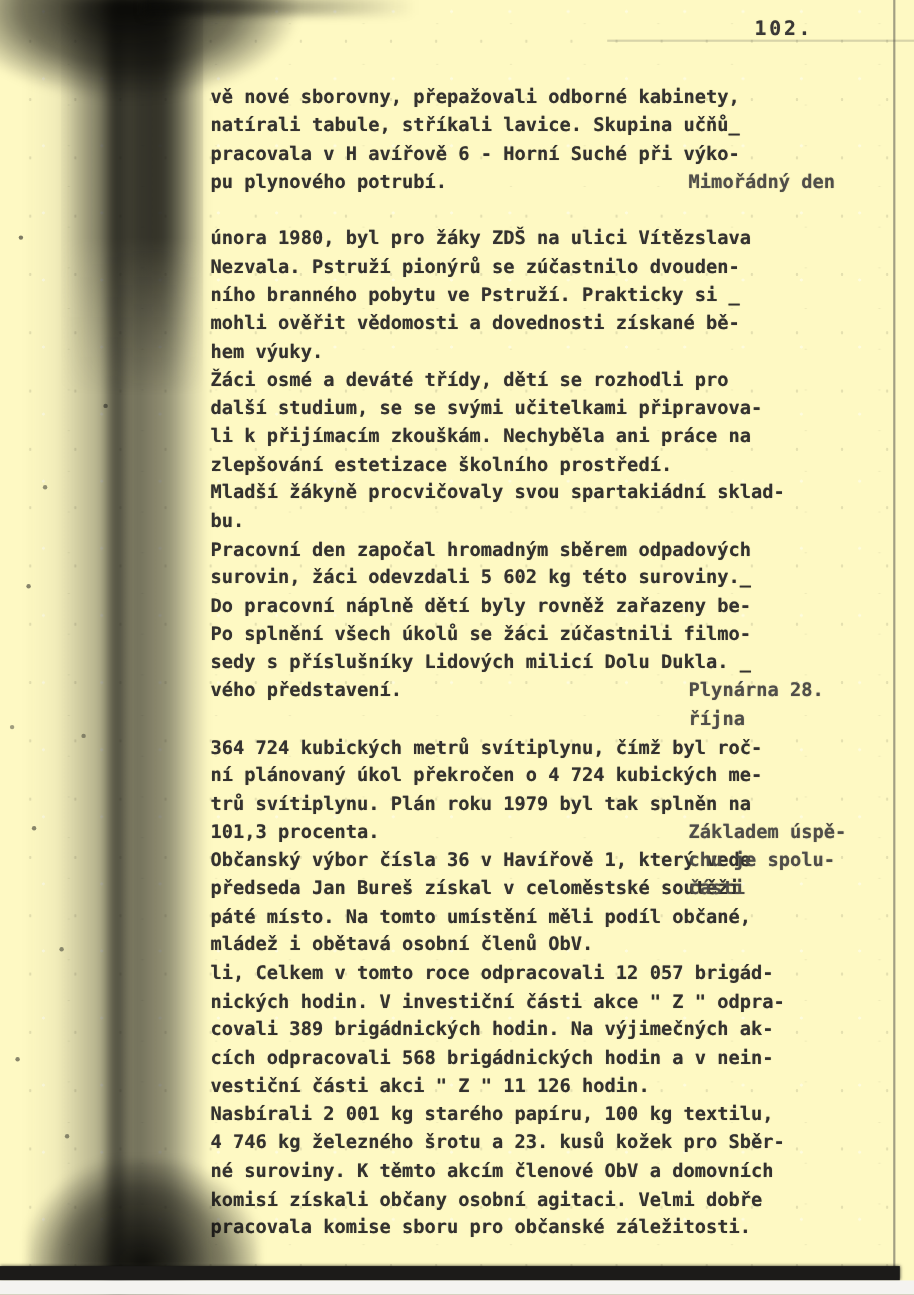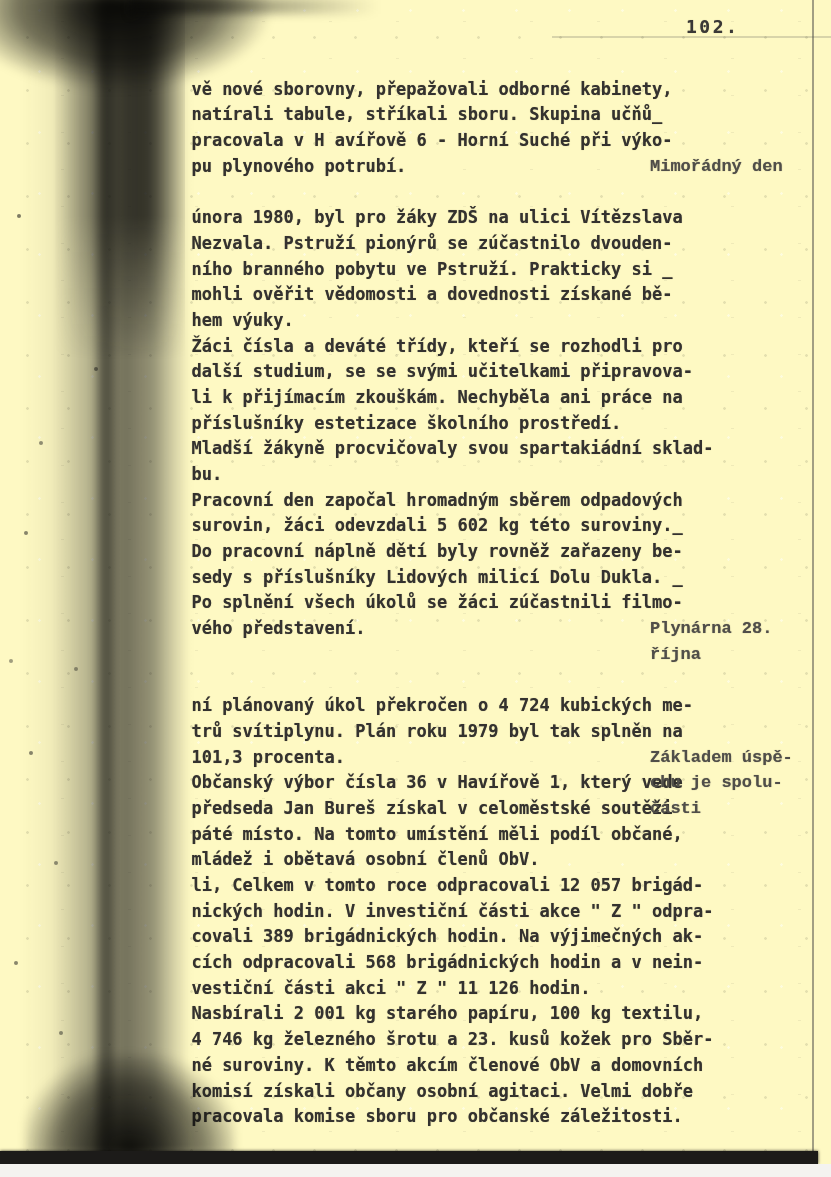--- a/index.html
+++ b/index.html
@@ -44,22 +44,22 @@
     text-shadow:0 0 .8px rgba(0,0,0,.4);
   }
   .textblock{
     position:absolute;left:130px;top:51px;z-index:3;
     font-size:17px;line-height:25.7px;font-weight:700;
     color:#34322f;
     text-shadow:0 0 .8px rgba(0,0,0,.45);
   }
   .line{position:relative;height:25.7px;white-space:pre;}
   .line .m{
-    position:absolute;left:520px;top:0;white-space:pre;
-    color:#504e49;text-shadow:0 0 1px rgba(40,40,40,.5);font-family:Liberation Mono, monospace;
+    position:absolute;left:496px;top:0;white-space:pre;
+    color:#504e49;text-shadow:0 0 1px rgba(40,40,40,.5);
   }
   
   .shadow-band{
     position:absolute;left:20px;top:0;width:170px;height:1177px;z-index:4;pointer-events:none;
     background:linear-gradient(90deg,
       rgba(30,30,28,0) 0%,rgba(30,30,28,0.05) 18%,
       rgba(35,35,33,0.35) 42%,rgba(30,30,28,0.62) 62%,
       rgba(35,35,33,0.48) 78%,rgba(60,60,58,0.22) 90%,
       rgba(60,60,58,0) 100%);
     filter:blur(3px);
@@ -117,21 +117,21 @@
 
   <div class="pagenum">102.</div>
 
   <div class="textblock">
 
   <div class="line">
       <span class="t">vě nové sborovny, přepažovali odborné kabinety,</span>
       <span class="m"></span>
     </div>
       <div class="line">
-      <span class="t">natírali tabule, stříkali sboru. Skupina učňů_</span>
+      <span class="t">natírali tabule, stříkali lavice. Skupina učňů_</span>
       <span class="m"></span>
     </div>
       <div class="line">
       <span class="t">pracovala v H avířově 6 - Horní Suché při výko-</span>
       <span class="m"></span>
     </div>
       <div class="line">
       <span class="t">pu plynového potrubí.</span>
       <span class="m"></span>
     </div>
@@ -152,33 +152,33 @@
     </div>
       <div class="line">
       <span class="t">mohli ověřit vědomosti a dovednosti získané bě-</span>
       <span class="m"></span>
     </div>
       <div class="line">
       <span class="t">hem výuky.</span>
       <span class="m"></span>
     </div>
       <div class="line">
-      <span class="t">Žáci čísla a deváté třídy, kteří se rozhodli pro</span>
+      <span class="t">Žáci osmé a deváté třídy, dětí se rozhodli pro</span>
       <span class="m"></span>
     </div>
       <div class="line">
       <span class="t">další studium, se se svými učitelkami připravova-</span>
       <span class="m"></span>
     </div>
       <div class="line">
       <span class="t">li k přijímacím zkouškám. Nechyběla ani práce na</span>
       <span class="m"></span>
     </div>
       <div class="line">
-      <span class="t">příslušníky estetizace školního prostředí.</span>
+      <span class="t">zlepšování estetizace školního prostředí.</span>
       <span class="m"></span>
     </div>
       <div class="line">
       <span class="t">Mladší žákyně procvičovaly svou spartakiádní sklad-</span>
       <span class="m"></span>
     </div>
       <div class="line">
       <span class="t">bu.</span>
       <span class="m"></span>
     </div>
@@ -188,35 +188,36 @@
     </div>
       <div class="line">
       <span class="t">surovin, žáci odevzdali 5 602 kg této suroviny._</span>
       <span class="m"></span>
     </div>
       <div class="line">
       <span class="t">Do pracovní náplně dětí byly rovněž zařazeny be-</span>
       <span class="m"></span>
     </div>
       <div class="line">
+      <span class="t">Po splnění všech úkolů se žáci zúčastnili filmo-</span>
+      <span class="m"></span>
+    </div>
+      <div class="line">
       <span class="t">sedy s příslušníky Lidových milicí Dolu Dukla. _</span>
       <span class="m"></span>
     </div>
       <div class="line">
-      <span class="t">Po splnění všech úkolů se žáci zúčastnili filmo-</span>
-      <span class="m"></span>
-    </div>
-      <div class="line">
       <span class="t">vého představení.</span>
       <span class="m"></span>
     </div>
       <div class="line">
       <span class="m">Plynárna 28.</span>
     </div>
       <div class="line">
+      <span class="t">364 724 kubických metrů svítiplynu, čímž byl roč-</span>
       <span class="m">října</span>
     </div>
       <div class="line">
       <span class="t">ní plánovaný úkol překročen o 4 724 kubických me-</span>
       <span class="m"></span>
     </div>
       <div class="line">
       <span class="t">trů svítiplynu. Plán roku 1979 byl tak splněn na</span>
       <span class="m"></span>
     </div>

